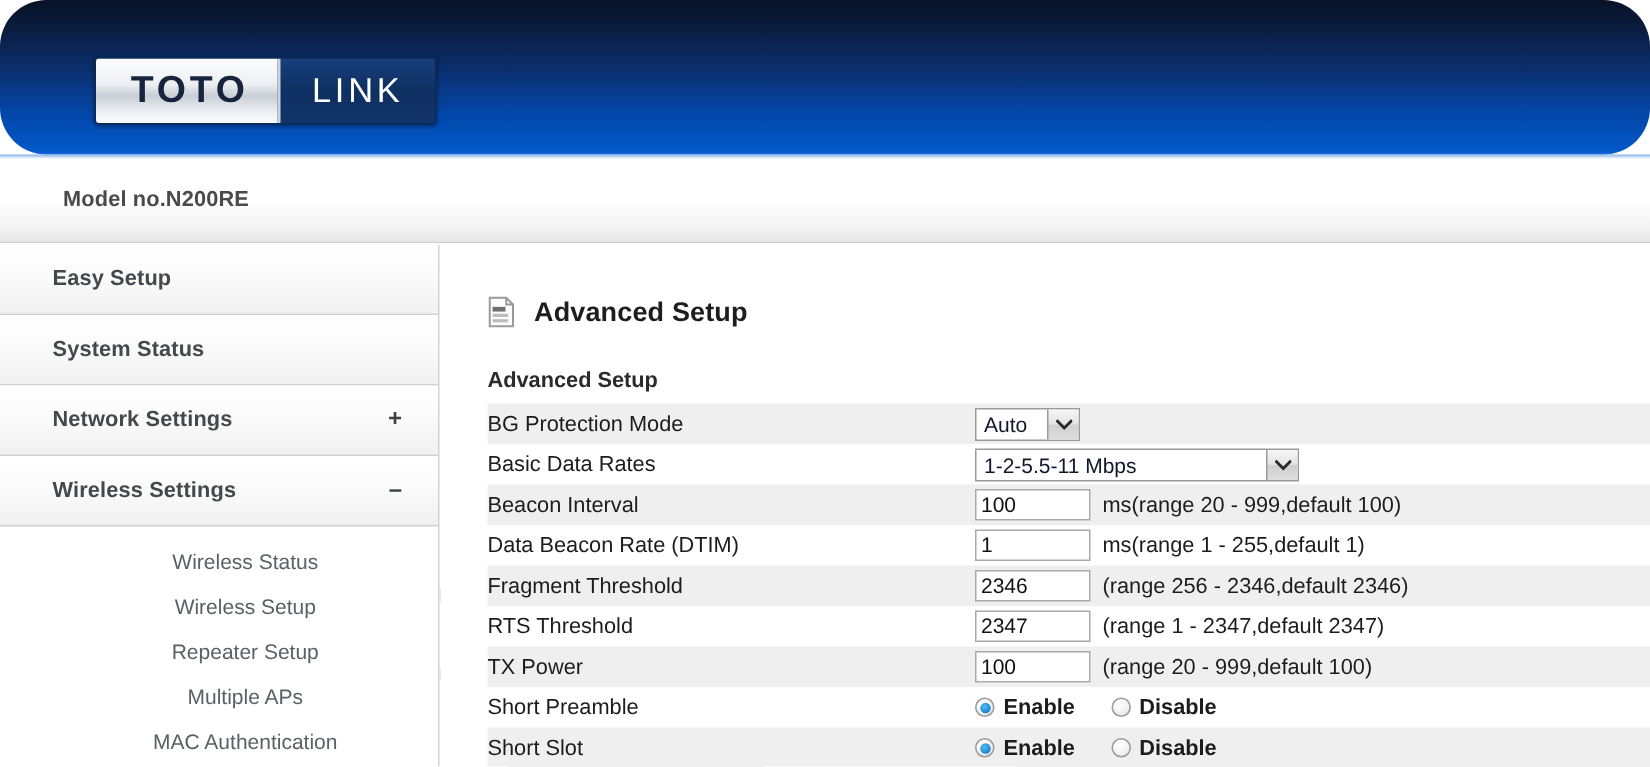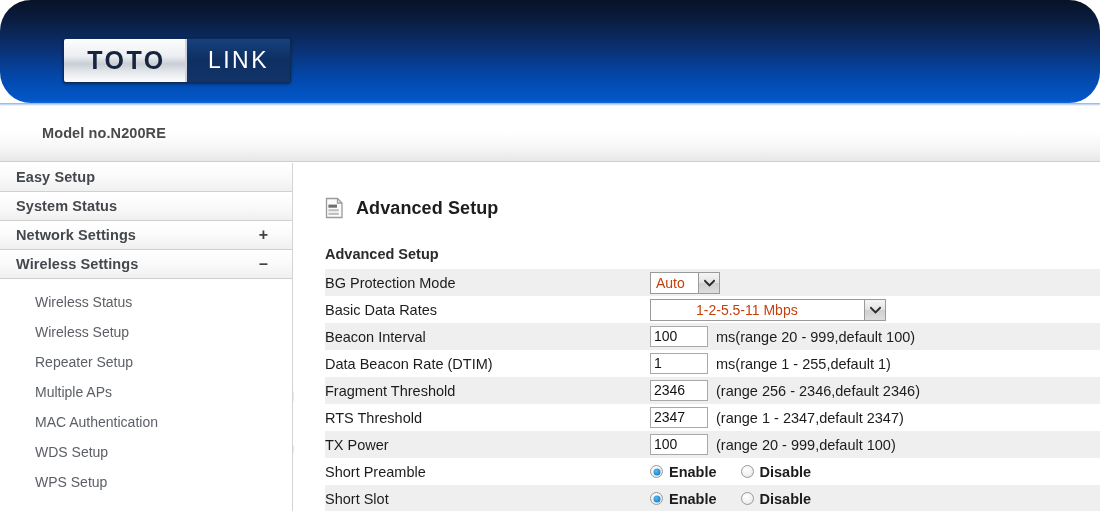--- a/index.html
+++ b/index.html
@@ -63,35 +63,35 @@
     letter-spacing:-2px;z-index:5;pointer-events:none;user-select:none;
   }
 
   
   .sidebar{
     position:absolute;left:0;top:163px;width:293px;height:348px;
     background:#ffffff;border-right:1px solid #d3d3d3;box-sizing:border-box;
     z-index:10;
   }
   .nav-top{
-    height:29px;display:flex;align-items:center;
+    height:47px;display:flex;align-items:center;
     background:linear-gradient(to bottom,#ffffff 0%,#fbfbfb 45%,#f0f0f0 100%);
     border-bottom:1px solid #d0d0d0;box-sizing:border-box;
-    padding:0 22px 0 16px;position:relative;
+    padding:0 22px 0 35px;position:relative;
   }
   .nav-top .lbl{
     font-size:14.5px;font-weight:bold;color:#44484d;letter-spacing:.1px;
   }
   .nav-top .sign{
     position:absolute;right:24px;top:50%;transform:translateY(-50%);
     font-size:16px;font-weight:bold;color:#3d4146;line-height:1;
   }
   .nav-sub{
     height:30px;display:flex;align-items:center;
-    padding-left:35px;box-sizing:border-box;background:transparent;
+    padding-left:35px;box-sizing:border-box;background:transparent;justify-content:center;
   }
   .nav-sub .lbl{
     font-size:14px;color:#5c6066;font-weight:normal;
   }
 
   
   .main{
     position:absolute;left:294px;top:163px;width:806px;height:348px;
     background:#ffffff;z-index:10;overflow:hidden;
   }
@@ -115,42 +115,42 @@
     height:27px;padding:0;vertical-align:middle;
     font-size:14.5px;color:#1c1c1c;border:0;
   }
   table.cfg tr.odd td{background:#efefef;margin-top:29px;}
   table.cfg tr.even td{background:#ffffff;}
   td.lbl{padding-left:13px;width:325px;}
   td.ctl{width:450px;padding-left:0;}
   .ctl-wrap{display:flex;align-items:center;}
 
   .txt{
-    width:58px;height:21px;line-height:21px;
+    width:77px;height:21px;line-height:21px;
     border:1px solid #a9a9a9;background:#ffffff;
     font-size:14px;color:#111;padding:0 3px;box-sizing:border-box;
     font-family:"Liberation Sans", sans-serif;
   }
   .hint{margin-left:8px;font-size:14.5px;color:#1c1c1c;white-space:nowrap;}
 
   .sel{
     height:22px;border:1px solid #9a9a9a;background:#ffffff;
     display:inline-flex;align-items:center;box-sizing:border-box;
-    font-size:14px;color:#c2410c;
+    font-size:14px;color:#0f172a;
   }
   .sel .val{padding:0 6px 0 5px;white-space:nowrap;flex:1;}
   .sel .arrow{
     width:20px;height:20px;margin:0;flex:0 0 20px;
     background:linear-gradient(to bottom,#f6f6f6 0%,#e3e3e3 48%,#cfcfcf 52%,#dedede 100%);
     border-left:1px solid #9a9a9a;
     display:flex;align-items:center;justify-content:center;
   }
   .sel .arrow svg{display:block;}
   .sel-auto{width:70px;}
-  .sel-rates{width:236px;padding-left:40px;}
+  .sel-rates{width:216px;}
 
   .radio-grp{display:flex;align-items:center;}
   .radio-item{display:flex;align-items:center;margin-right:24px;font-weight:bold;}
   .radio{
     width:13px;height:13px;border-radius:50%;box-sizing:border-box;
     margin-right:6px;flex:0 0 13px;
     background:radial-gradient(circle at 38% 32%,#ffffff 0%,#f2f2f2 55%,#dadada 100%);
     border:1px solid #9a9a9a;position:relative;
   }
   .radio.on::after{

